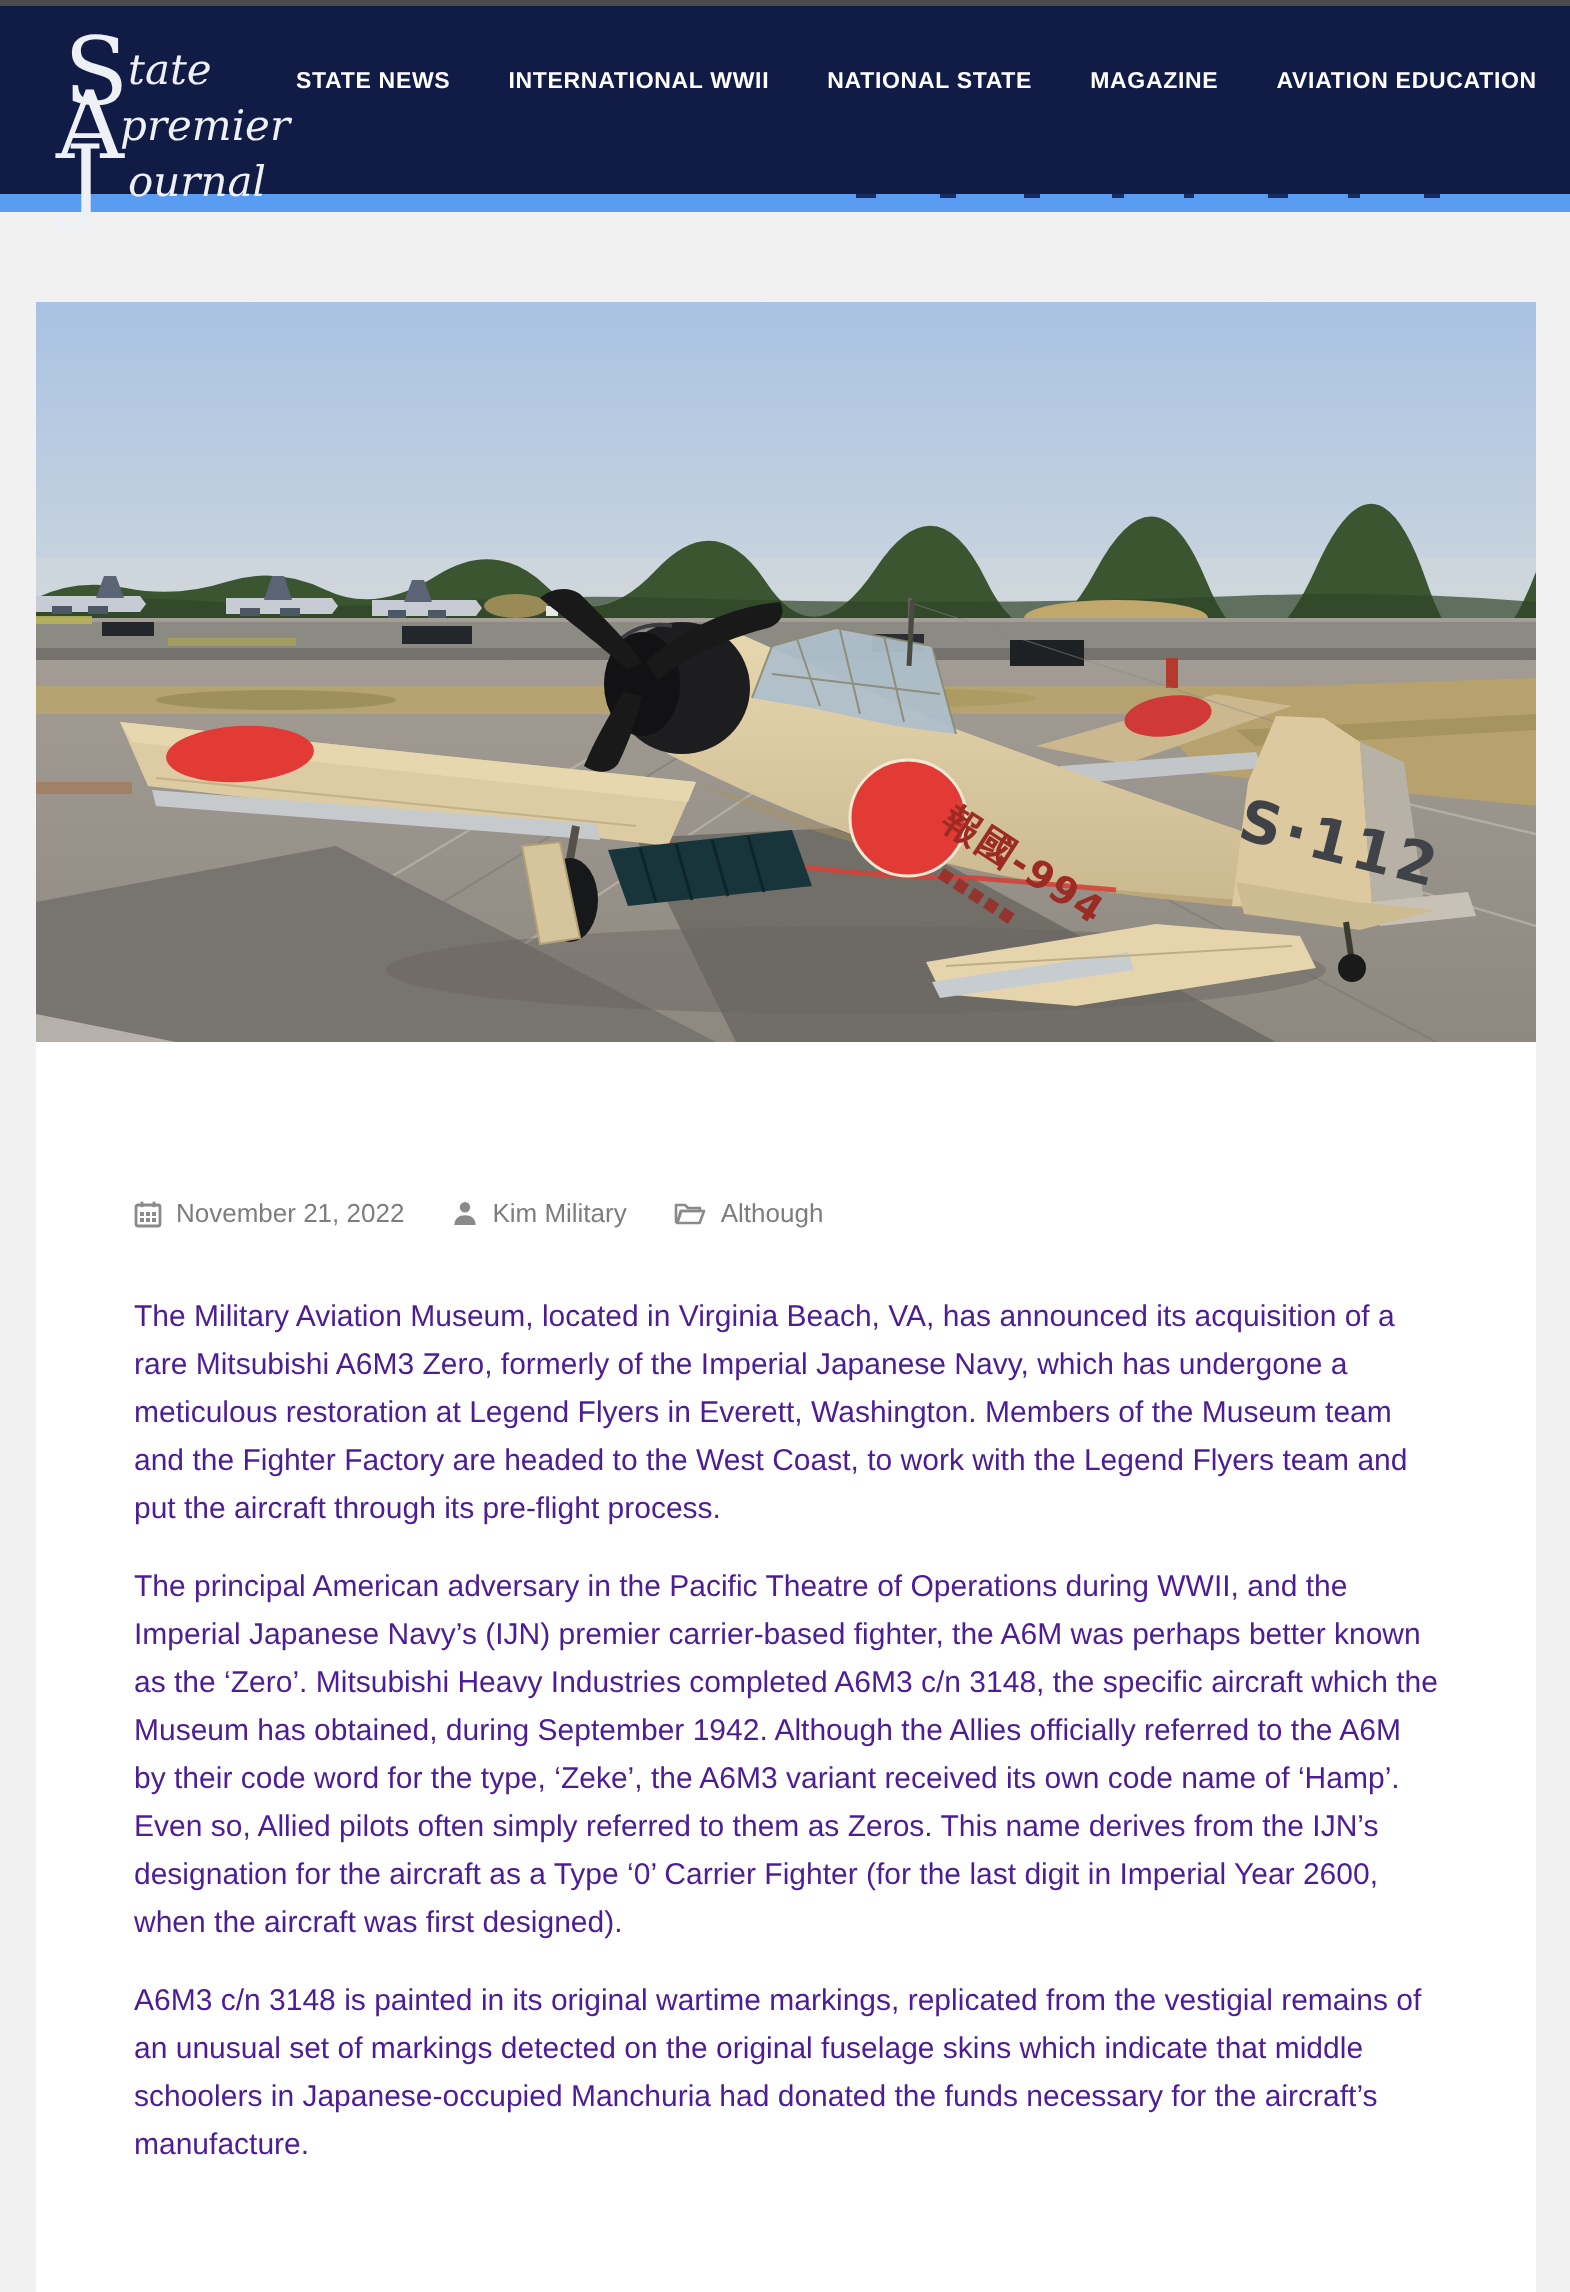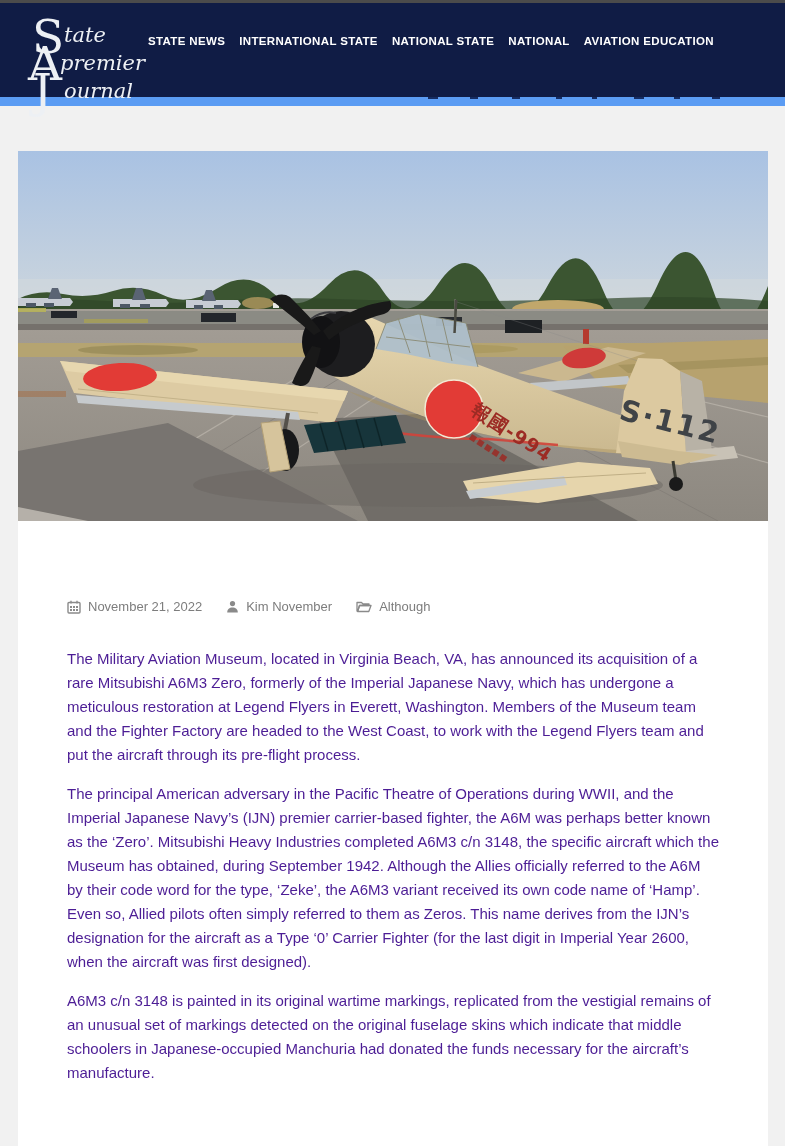--- a/index.html
+++ b/index.html
@@ -15,21 +15,21 @@
   .subbar .dash{position:absolute;top:0;height:2px;background:rgba(10,25,70,.85);}
   .logo{position:absolute;left:30px;top:8px;width:130px;height:100px;color:#edf0f4;z-index:5;cursor:pointer;}
   .logo .cap{position:absolute;font-family:"DejaVu Serif",serif;font-size:47px;line-height:1;}
   .logo .word{position:absolute;font-family:"DejaVu Serif",serif;font-style:italic;font-size:21px;line-height:1;}
   .cap-s{left:2px;top:2px;}
   .cap-a{left:-2px;top:29px;}
   .cap-j{left:3px;top:56px;}
   .word-1{left:34px;top:14px;}
   .word-2{left:30px;top:42px;}
   .word-3{left:34px;top:70px;}
-  .nav{position:absolute;left:148px;top:32px;display:flex;gap:14px;white-space:nowrap;}
+  .nav{position:absolute;left:148px;top:32px;display:flex;gap:29px;white-space:nowrap;}
   .nav a{
     color:#ffffff;text-decoration:none;font-size:11.5px;font-weight:600;
     letter-spacing:.35px;font-family:"Liberation Sans",sans-serif;
   }
   
   .card{position:absolute;left:18px;top:151px;width:750px;height:995px;background:#ffffff;}
   .photo{display:block;width:750px;height:370px;}
   .content{padding:44px 49px 0 49px;}
   h1.title{
     margin:0;max-width:600px;
@@ -55,23 +55,23 @@
   <div class="logo">
     <span class="cap cap-s">S</span>
     <span class="word word-1">tate</span>
     <span class="cap cap-a">A</span>
     <span class="word word-2">premier</span>
     <span class="cap cap-j">J</span>
     <span class="word word-3">ournal</span>
   </div>
   <nav class="nav">
     <a href="#">STATE NEWS</a>
-    <a href="#">INTERNATIONAL STATE</a>
+    <a href="#">INTERNATIONAL WWII</a>
     <a href="#">NATIONAL STATE</a>
-    <a href="#">NATIONAL</a>
+    <a href="#">MAGAZINE</a>
     <a href="#">AVIATION EDUCATION</a>
 
   </nav>
 </div>
 
 <div class="subbar">
   <div class="dash" style="left:428px;width:10px"></div>
   <div class="dash" style="left:470px;width:8px"></div>
   <div class="dash" style="left:512px;width:8px"></div>
   <div class="dash" style="left:556px;width:6px"></div>
@@ -256,21 +256,21 @@
           <rect x="6" y="9" width="2" height="2" fill="#8a8a8a"></rect>
             <rect x="9" y="9" width="2" height="2" fill="#8a8a8a"></rect>
         </svg>
         <span>November 21, 2022</span>
       </span>
       <span class="m-item">
         <svg width="13" height="13" viewBox="0 0 13 13">
           <circle cx="6.5" cy="3.6" r="2.6" fill="#8a8a8a"></circle>
           <path d="M1.2,12.5 C1.2,9.2 3.5,7.6 6.5,7.6 C9.5,7.6 11.8,9.2 11.8,12.5 Z" fill="#8a8a8a"></path>
         </svg>
-        <span>Kim November</span>
+        <span>Kim Military</span>
       </span>
       <span class="m-item">
         <svg width="16" height="13" viewBox="0 0 16 13">
           <path d="M1,2.5 L5.5,2.5 L7,4 L13,4 L13,5.5 L3.5,5.5 L1.8,11 L1,11 Z" fill="none" stroke="#8a8a8a" stroke-width="1.3" stroke-linejoin="round"></path>
           <path d="M3.5,5.5 L15,5.5 L12.8,11.5 L1.6,11.5 Z" fill="none" stroke="#8a8a8a" stroke-width="1.3" stroke-linejoin="round"></path>
         </svg>
         <span>Although</span>
       </span>
     </div>
 

